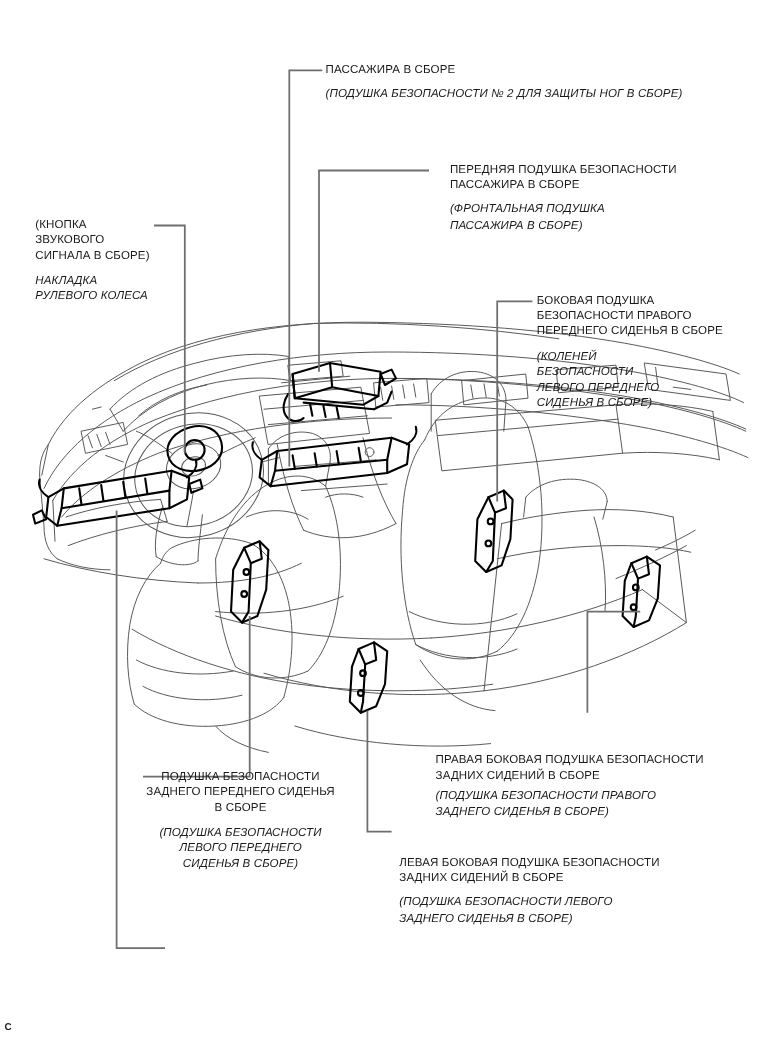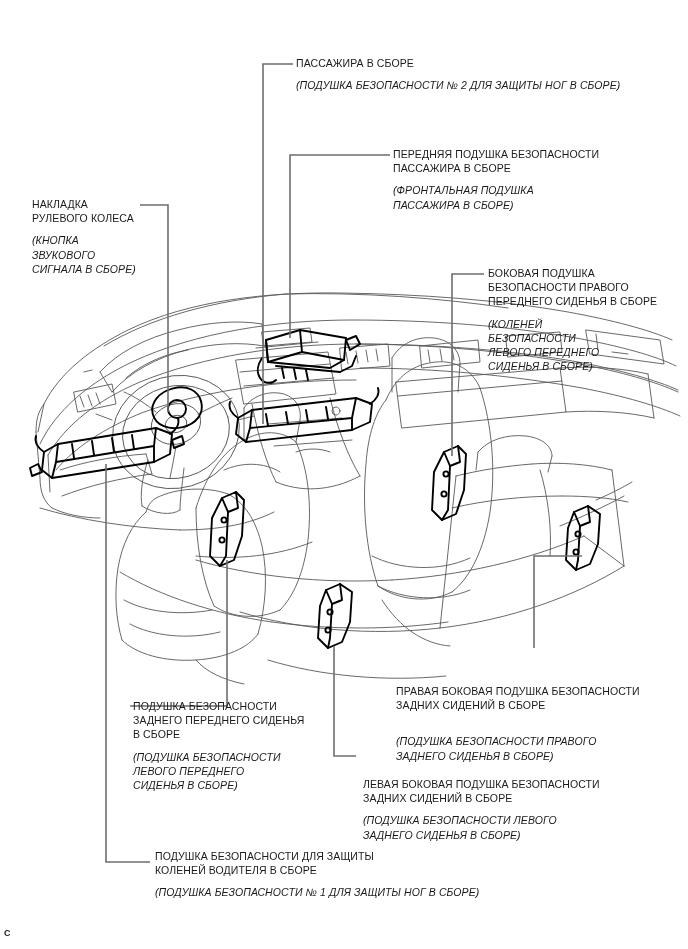--- a/index.html
+++ b/index.html
@@ -263,40 +263,40 @@
 
   <div class="callout" style="left:296px;top:56px;">
     <div class="grp">
       <div class="ln">ПАССАЖИРА В СБОРЕ</div>
     </div>
     <div class="grp">
       <div class="ln">(ПОДУШКА БЕЗОПАСНОСТИ № 2 ДЛЯ ЗАЩИТЫ НОГ В СБОРЕ)</div>
     </div>
   </div>
 
-  <div class="callout" style="left:393px;top:147px;">
+  <div class="callout" style="left:409px;top:147px;">
     <div class="grp">
       <div class="ln">ПЕРЕДНЯЯ ПОДУШКА БЕЗОПАСНОСТИ</div>
       <div class="ln">ПАССАЖИРА В СБОРЕ</div>
     </div>
     <div class="grp">
       <div class="ln">(ФРОНТАЛЬНАЯ ПОДУШКА</div>
       <div class="ln">ПАССАЖИРА В СБОРЕ)</div>
     </div>
   </div>
 
   <div class="callout" style="left:32px;top:197px;">
-    <div class="grp">
-      <div class="ln">НАКЛАДКА</div>
-      <div class="ln">РУЛЕВОГО КОЛЕСА</div>
-    </div>
     <div class="grp">
       <div class="ln">(КНОПКА</div>
       <div class="ln">ЗВУКОВОГО</div>
       <div class="ln">СИГНАЛА В СБОРЕ)</div>
+    </div>
+    <div class="grp">
+      <div class="ln">НАКЛАДКА</div>
+      <div class="ln">РУЛЕВОГО КОЛЕСА</div>
     </div>
   </div>
 
   <div class="callout" style="left:488px;top:266px;">
     <div class="grp">
       <div class="ln">БОКОВАЯ ПОДУШКА</div>
       <div class="ln">БЕЗОПАСНОСТИ ПРАВОГО</div>
       <div class="ln">ПЕРЕДНЕГО СИДЕНЬЯ В СБОРЕ</div>
     </div>
     <div class="grp">
@@ -305,55 +305,46 @@
       <div class="ln">ЛЕВОГО ПЕРЕДНЕГО</div>
       <div class="ln">СИДЕНЬЯ В СБОРЕ)</div>
     </div>
   </div>
 
   <div class="callout" style="left:396px;top:684px;">
     <div class="grp">
       <div class="ln">ПРАВАЯ БОКОВАЯ ПОДУШКА БЕЗОПАСНОСТИ</div>
       <div class="ln">ЗАДНИХ СИДЕНИЙ В СБОРЕ</div>
     </div>
-    <div class="grp" style="margin-top:22px;">
+    <div class="grp" style="margin-top:4px;">
       <div class="ln">(ПОДУШКА БЕЗОПАСНОСТИ ПРАВОГО</div>
       <div class="ln">ЗАДНЕГО СИДЕНЬЯ В СБОРЕ)</div>
     </div>
   </div>
 
   <div class="callout" style="left:363px;top:749px;margin-top:28px;">
     <div class="grp">
       <div class="ln">ЛЕВАЯ БОКОВАЯ ПОДУШКА БЕЗОПАСНОСТИ</div>
       <div class="ln">ЗАДНИХ СИДЕНИЙ В СБОРЕ</div>
     </div>
     <div class="grp">
       <div class="ln">(ПОДУШКА БЕЗОПАСНОСТИ ЛЕВОГО</div>
       <div class="ln">ЗАДНЕГО СИДЕНЬЯ В СБОРЕ)</div>
     </div>
   </div>
 
-  <div class="callout" style="left:133px;top:699px;">
+  <div class="callout" style="left:133px;top:699px;text-align:center;">
     <div class="grp">
       <div class="ln">ПОДУШКА БЕЗОПАСНОСТИ</div>
       <div class="ln">ЗАДНЕГО ПЕРЕДНЕГО СИДЕНЬЯ</div>
       <div class="ln">В СБОРЕ</div>
     </div>
     <div class="grp">
       <div class="ln">(ПОДУШКА БЕЗОПАСНОСТИ</div>
       <div class="ln">ЛЕВОГО ПЕРЕДНЕГО</div>
       <div class="ln">СИДЕНЬЯ В СБОРЕ)</div>
     </div>
   </div>
 
-  <div class="callout" style="left:155px;top:849px;">
-    <div class="grp">
-      <div class="ln">ПОДУШКА БЕЗОПАСНОСТИ ДЛЯ ЗАЩИТЫ</div>
-      <div class="ln">КОЛЕНЕЙ ВОДИТЕЛЯ В СБОРЕ</div>
-    </div>
-    <div class="grp">
-      <div class="ln">(ПОДУШКА БЕЗОПАСНОСТИ № 1 ДЛЯ ЗАЩИТЫ НОГ В СБОРЕ)</div>
-    </div>
-  </div>
 
   <div class="corner-mark">C</div>
 
 </div>
 
 </body></html>

